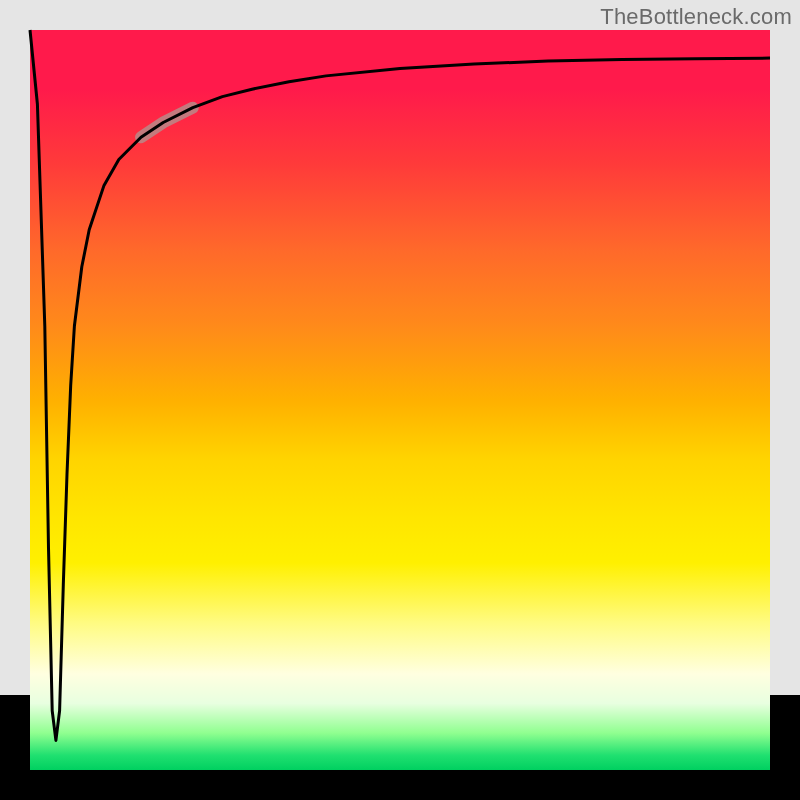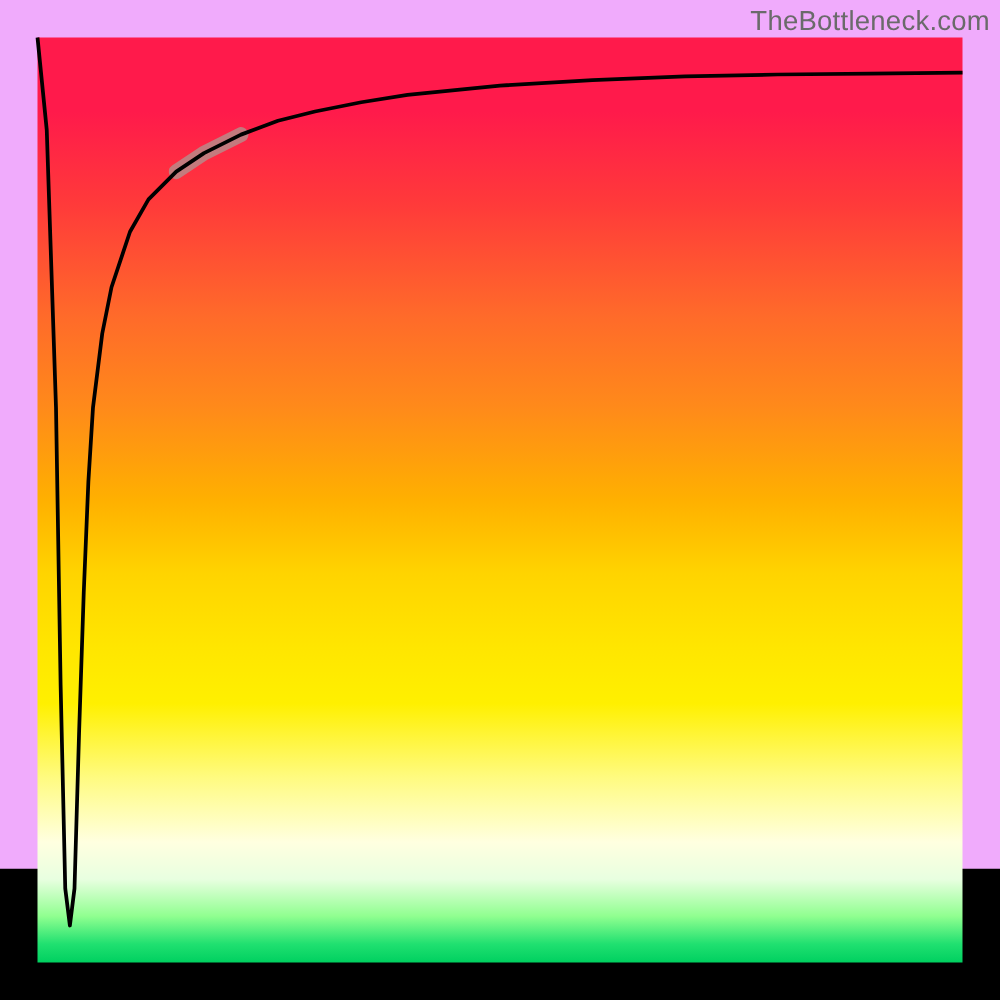--- a/index.html
+++ b/index.html
@@ -8,21 +8,21 @@
     width: 800px;
     height: 800px;
     background: #000;
     font-family: Arial, Helvetica, sans-serif;
     overflow: hidden;
   }
   .stage {
     position: relative;
     width: 800px;
     height: 695px;
-    background: #f0abfc;
+    background: #e5e5e5;
   }
   .plot-area {
     position: absolute;
     left: 30px;
     top: 30px;
     width: 740px;
     height: 740px;
     background: linear-gradient(to bottom,
       #ff1a4b 0%,
       #ff1a4b 8%,

